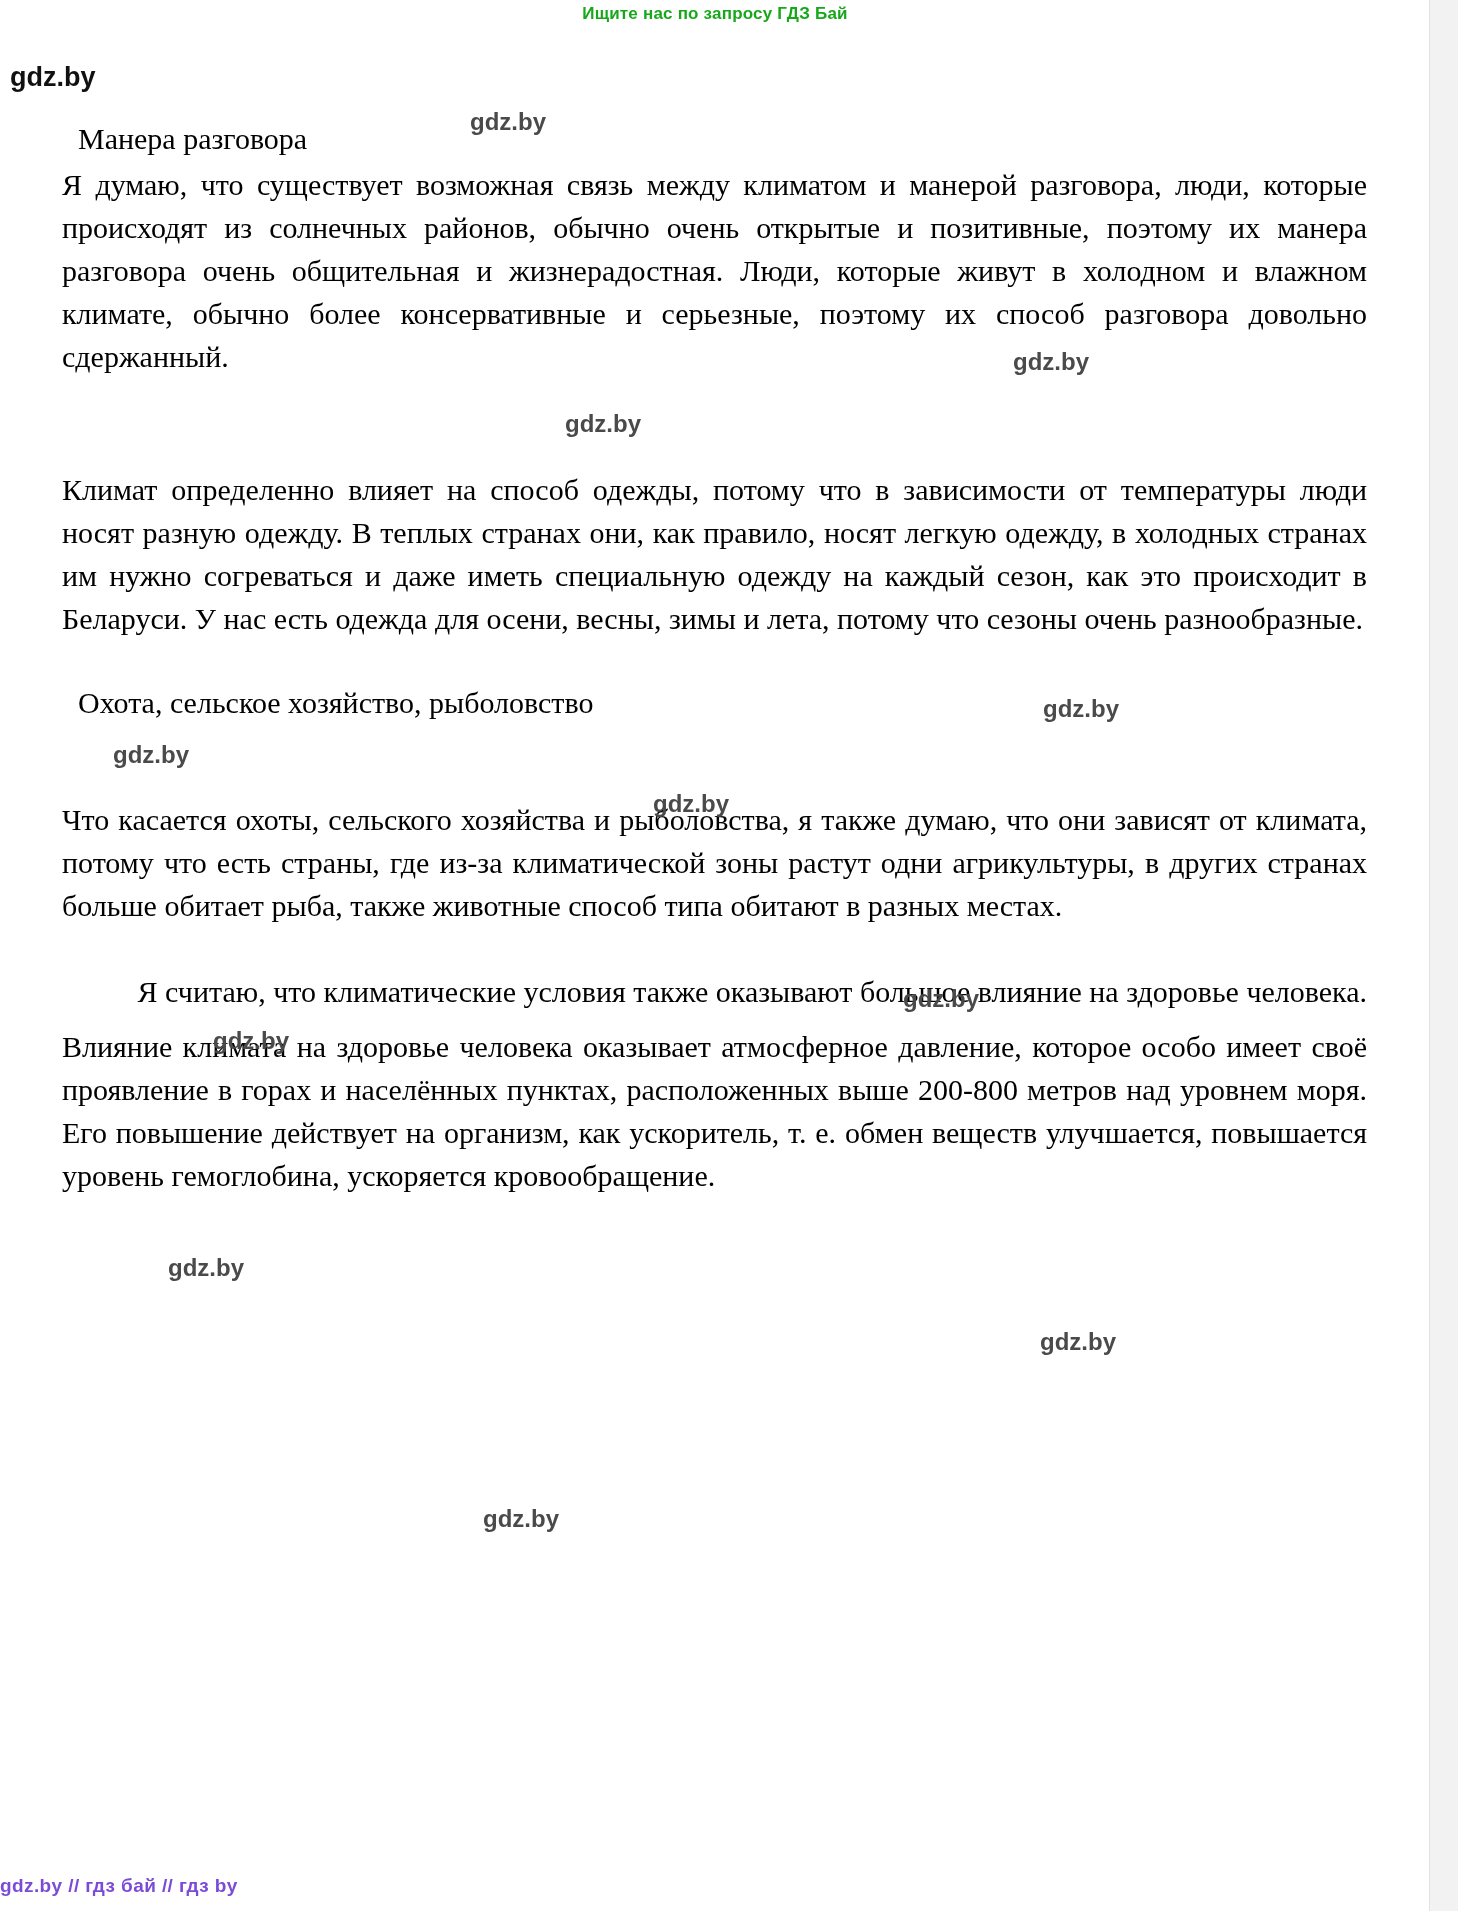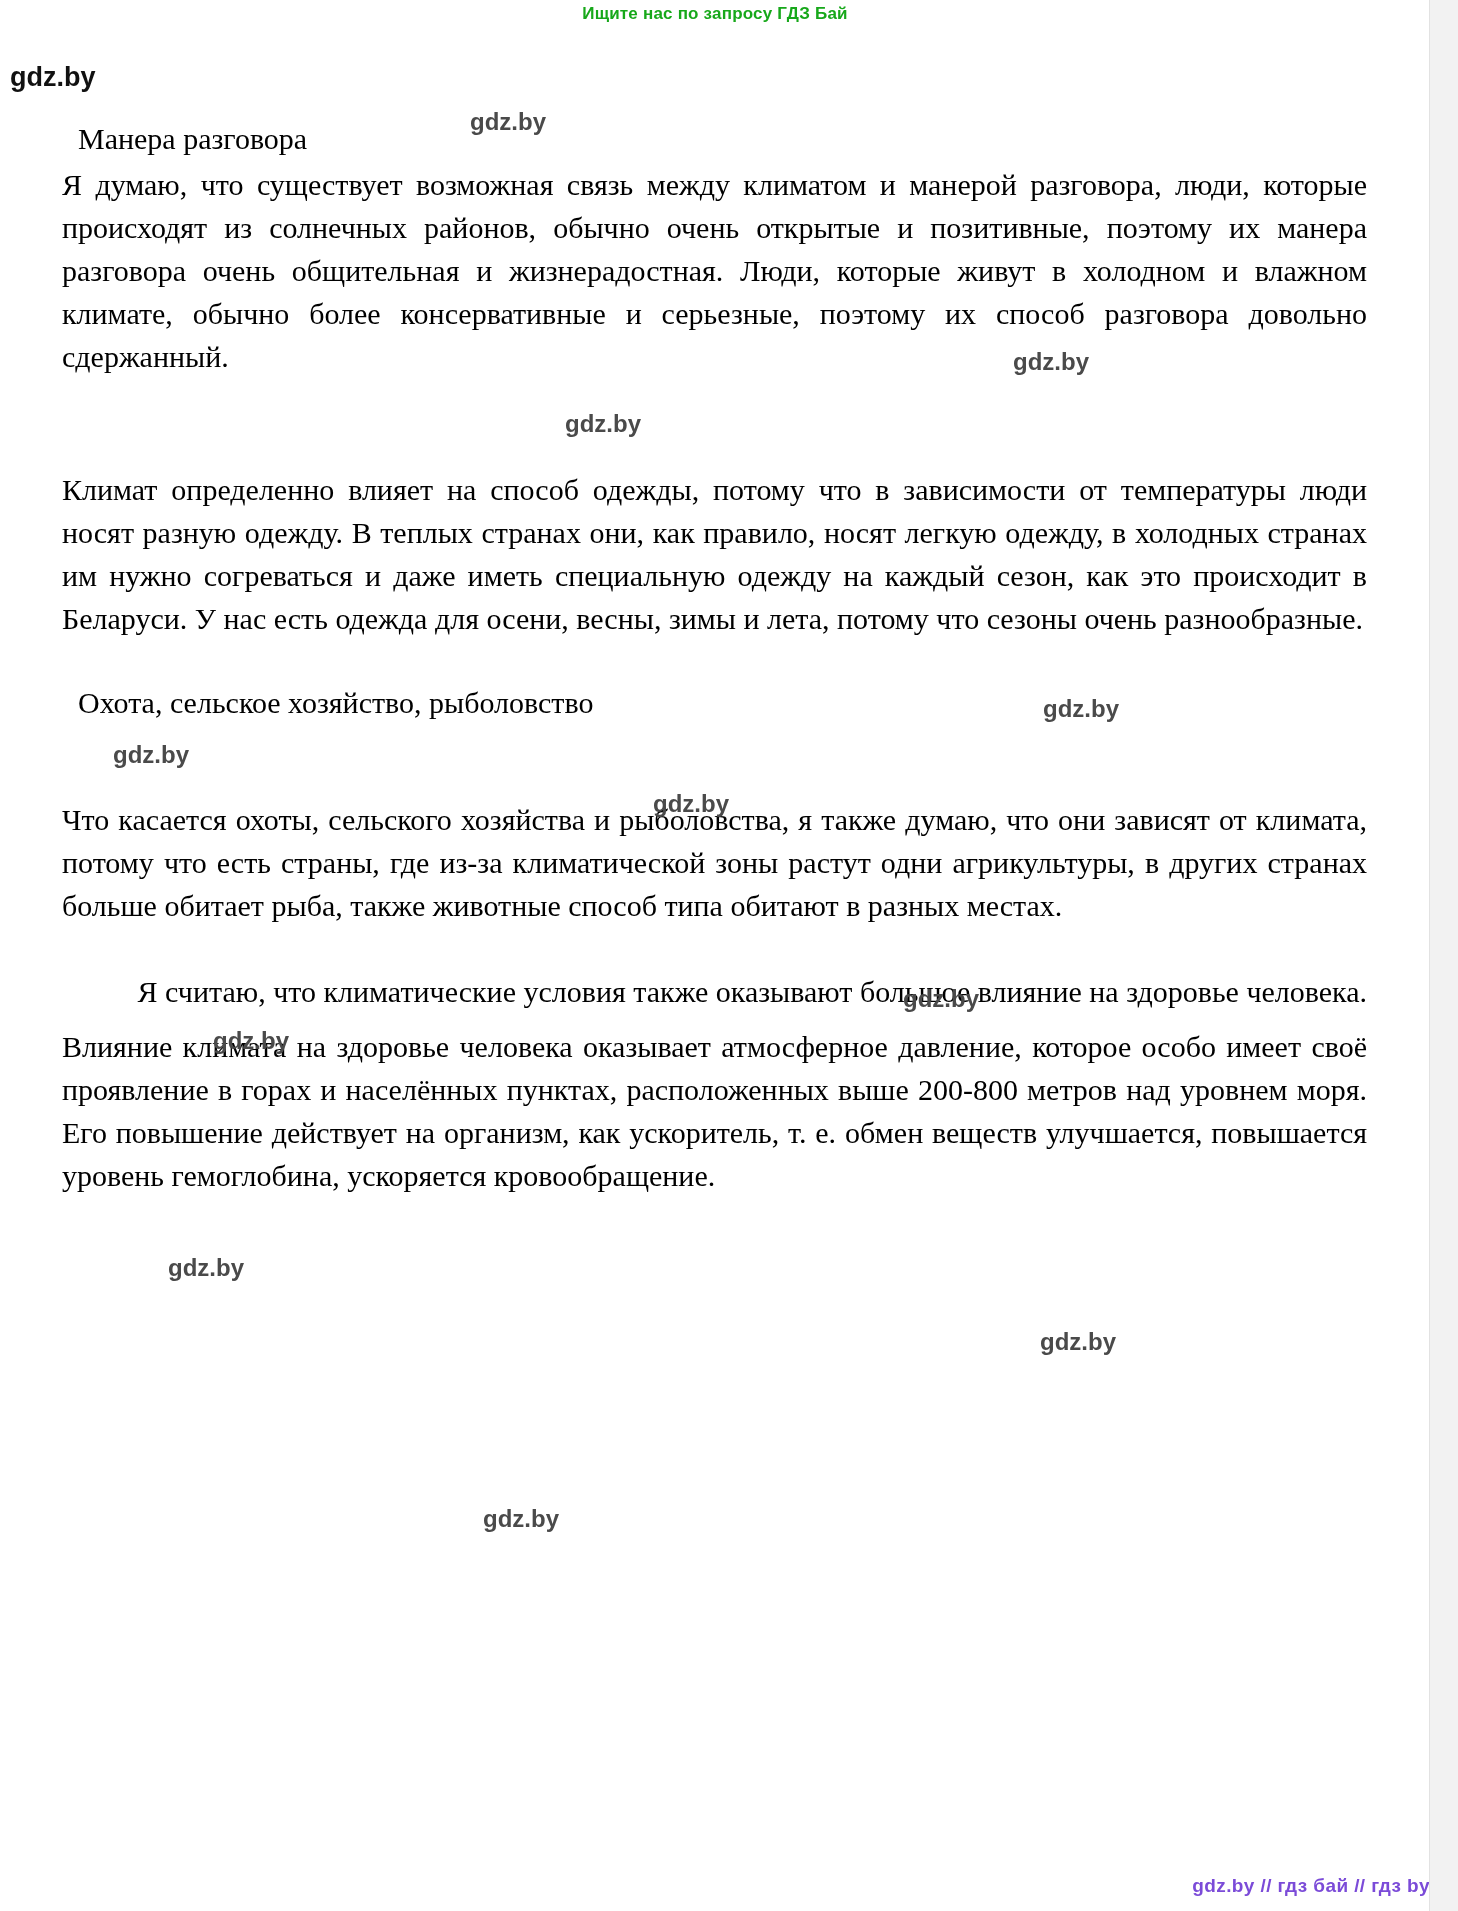--- a/index.html
+++ b/index.html
@@ -93,21 +93,21 @@
     font-size: 24px;
     pointer-events: none;
     white-space: nowrap;
   }
 
   .footer {
     position: absolute;
     left: 0;
     bottom: 14px;
     width: 1430px;
-    text-align: right;
+    text-align: left;
     font-family: "Liberation Sans", sans-serif;
     font-size: 19px;
     font-weight: bold;
     color: #7b4bd8;
     letter-spacing: 0.4px;
   }
 </style>
 </head>
 <body>
 

